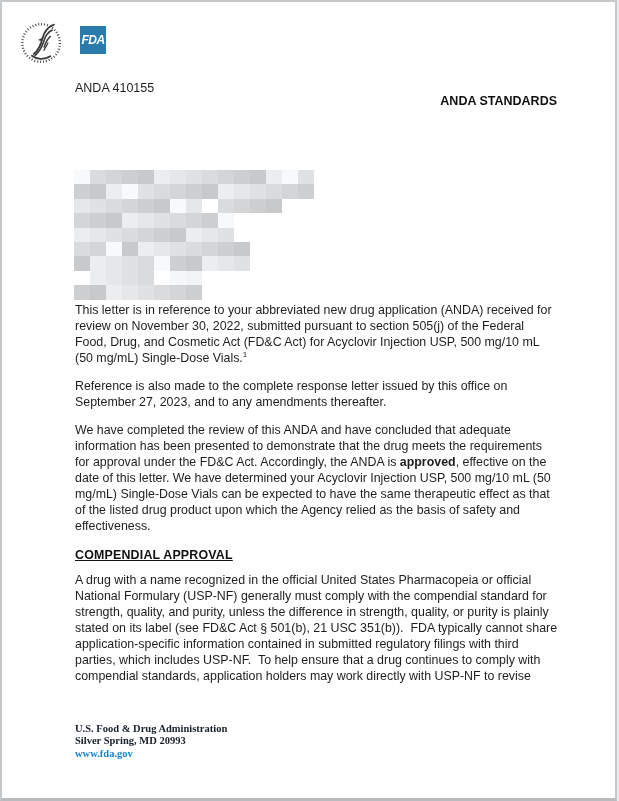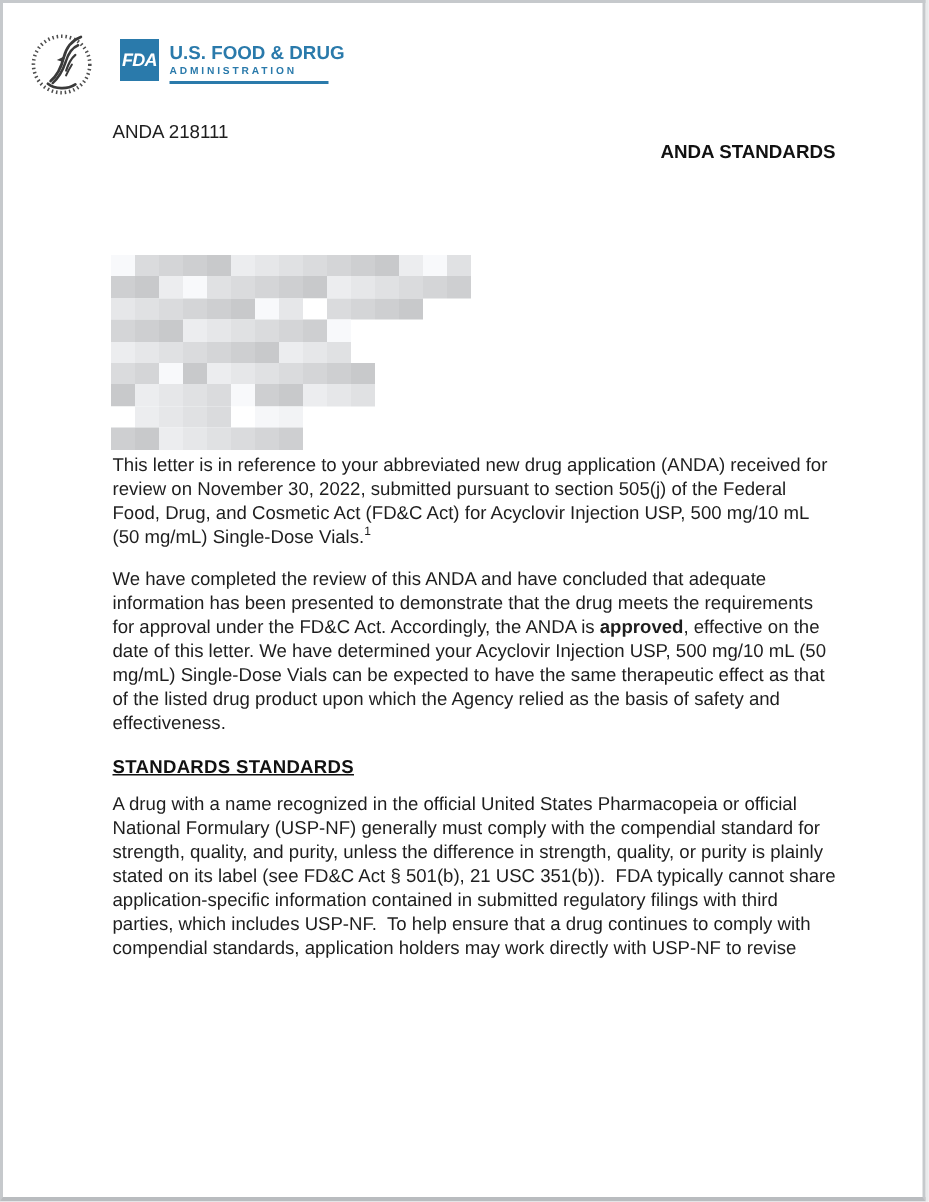--- a/index.html
+++ b/index.html
@@ -54,29 +54,24 @@
       <circle cx="23" cy="26" r="20.5" fill="none" stroke="#4d4d4d" stroke-width="2.6" stroke-dasharray="1.1 2.1"></circle>
       <path d="M37 6 C29 9 26 15 24.5 21 C23 27 21 33 15 38" stroke="#3a3a3a" stroke-width="2" fill="none" stroke-linecap="round"></path>
       <path d="M35 12 C30 14 27.5 19 26 24 C24 30 21.5 35 16.5 39.5" stroke="#3a3a3a" stroke-width="1.8" fill="none" stroke-linecap="round"></path>
       <path d="M33 19 C29.5 22 27.7 26 26.3 30.5" stroke="#3a3a3a" stroke-width="1.6" fill="none" stroke-linecap="round"></path>
       <path d="M30.5 26 C28.6 29 27.4 31.5 26.2 34" stroke="#3a3a3a" stroke-width="1.4" fill="none" stroke-linecap="round"></path>
       <path d="M13 40 C18 44 27 44.5 33 40.5" stroke="#3a3a3a" stroke-width="2" fill="none" stroke-linecap="round"></path>
       <path d="M24 20.5 L19.5 22.8 L24 24.2 Z" fill="#3a3a3a"></path>
     </svg>
     <div class="fda-lockup">
       <div class="fda-box">FDA</div>
-      <div class="fda-words">
-        <div class="fda-line1">U.S. FOOD &amp; DRUG</div>
-        <div class="fda-line2">ADMINISTRATION</div>
-        <div class="fda-rule"></div>
-      </div>
     </div>
   </div>
 
-  <div class="anda-number">ANDA 218111</div>
+  <div class="anda-number">ANDA 410155</div>
   <div class="approval">ANDA STANDARDS</div>
 
   <div class="redacted" id="redacted">
       <div class="mrow">
         <div class="cell" style="background: rgb(248, 249, 251);"></div>
         <div class="cell" style="background: rgb(218, 219, 221);"></div>
         <div class="cell" style="background: rgb(212, 213, 215);"></div>
         <div class="cell" style="background: rgb(206, 207, 209);"></div>
         <div class="cell" style="background: rgb(200, 201, 203);"></div>
         <div class="cell" style="background: rgb(236, 237, 239);"></div>
@@ -189,19 +184,25 @@
         <div class="cell" style="background: rgb(230, 231, 233);"></div>
         <div class="cell" style="background: rgb(224, 225, 227);"></div>
         <div class="cell" style="background: rgb(218, 219, 221);"></div>
         <div class="cell" style="background: rgb(212, 213, 215);"></div>
         <div class="cell" style="background: rgb(206, 207, 209);"></div>
       </div>
     </div>
 
   <div class="body">
     <p><span>This letter is in reference to your abbreviated new drug application (ANDA) received for review on November 30, 2022, submitted pursuant to section 505(j) of the Federal Food, Drug, and Cosmetic Act (FD&amp;C Act) for Acyclovir Injection USP, 500 mg/10 mL (50 mg/mL) Single-Dose Vials.</span><sup>1</sup></p>
+    <p>Reference is also made to the complete response letter issued by this office on September 27, 2023, and to any amendments thereafter.</p>
     <p><span>We have completed the review of this ANDA and have concluded that adequate information has been presented to demonstrate that the drug meets the requirements for approval under the FD&amp;C Act. Accordingly, the ANDA is </span><b>approved</b><span>, effective on the date of this letter. We have determined your Acyclovir Injection USP, 500 mg/10 mL (50 mg/mL) Single-Dose Vials can be expected to have the same therapeutic effect as that of the listed drug product upon which the Agency relied as the basis of safety and effectiveness.</span></p>
-    <h2>STANDARDS STANDARDS</h2>
+    <h2>COMPENDIAL APPROVAL</h2>
     <p>A drug with a name recognized in the official United States Pharmacopeia or official National Formulary (USP-NF) generally must comply with the compendial standard for strength, quality, and purity, unless the difference in strength, quality, or purity is plainly stated on its label (see FD&amp;C Act § 501(b), 21 USC 351(b)).  FDA typically cannot share application-specific information contained in submitted regulatory filings with third parties, which includes USP-NF.  To help ensure that a drug continues to comply with compendial standards, application holders may work directly with USP-NF to revise</p>
   </div>
 
+  <div class="footer">
+    <div>U.S. Food &amp; Drug Administration</div>
+    <div>Silver Spring, MD 20993</div>
+    <a class="footer-link">www.fda.gov</a>
+  </div>
 
 </div>
 
 </body></html>

